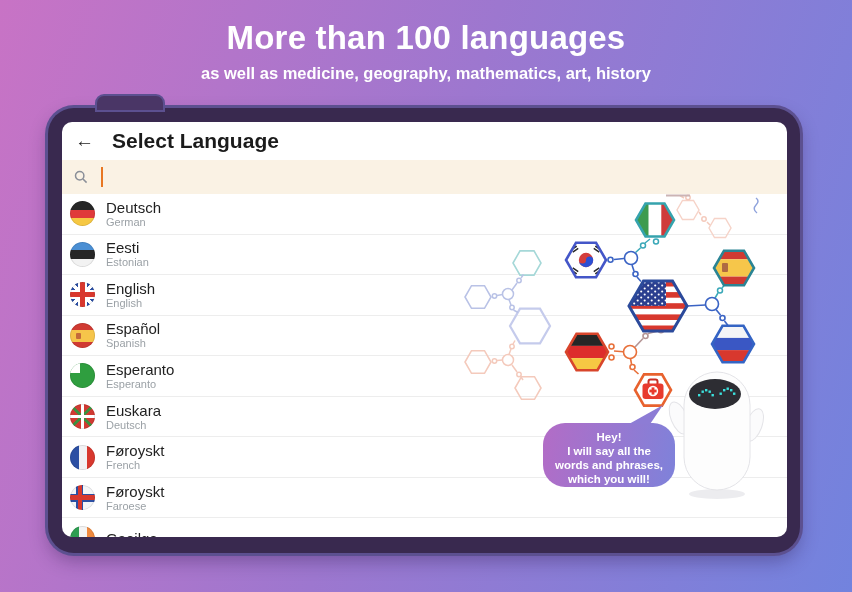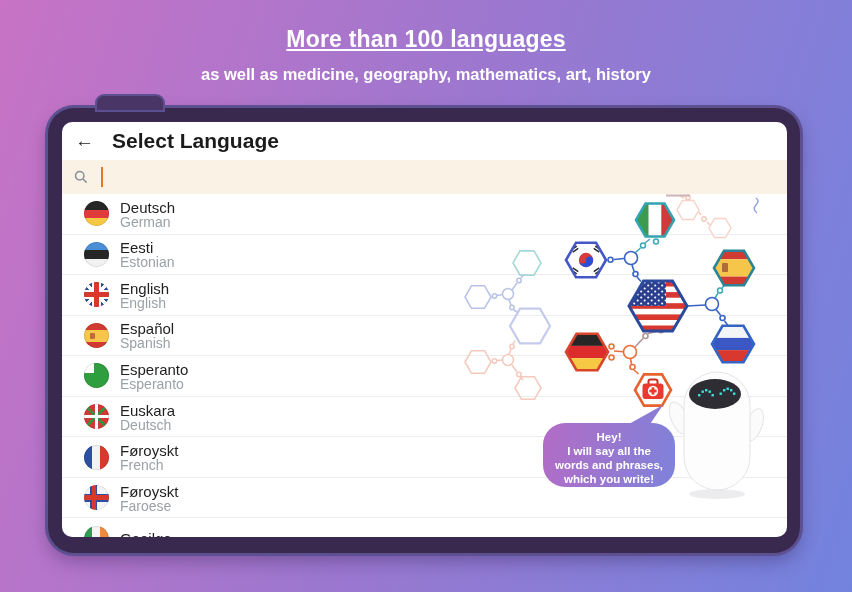--- a/index.html
+++ b/index.html
@@ -3,21 +3,21 @@
 <meta charset="utf-8">
 <style>
   html,body{margin:0;padding:0;}
   body{
     width:852px;height:592px;overflow:hidden;position:relative;
     font-family:"Liberation Sans",sans-serif;
     background:linear-gradient(108deg,#c873c5 0%,#9d77cf 48%,#7283de 100%);
   }
   
   .hero{position:absolute;top:14px;left:0;width:100%;text-align:center;color:#fff;}
-  .hero h1{margin:12px;font-size:23px;font-weight:700;letter-spacing:.2px;text-decoration:underline;}
+  .hero h1{margin:5px;font-size:33px;font-weight:700;letter-spacing:.2px;}
   .hero p{margin:7px 0 0;font-size:16.5px;font-weight:700;}
   
   .tablet{
     position:absolute;left:48px;top:108px;width:752px;height:445px;
     background:#39294f;border-radius:26px;
     box-shadow:0 0 0 3px #5c5090,0 8px 18px rgba(40,20,70,.35);
   }
   .notch{
     position:absolute;left:49px;top:-12px;width:66px;height:14px;
     background:#4a3666;border-radius:7px 7px 0 0;box-shadow:0 0 0 2px #5c5090;
@@ -28,24 +28,24 @@
   }
   
   .appbar{height:38px;display:flex;align-items:center;padding-left:13px;}
   .back{font-size:19px;color:#222;width:24px;cursor:pointer;}
   .appbar h2{margin:0 0 0 13px;font-size:21px;font-weight:700;color:#1b1b1b;}
   .searchbar{height:34px;background:#faf2e4;display:flex;align-items:center;padding-left:12px;}
   .caret{width:2px;height:20px;background:#e87722;margin-left:13px;}
   
   .list{position:relative;height:343px;}
   .row{height:40.55px;box-sizing:border-box;border-bottom:1px solid #ededed;
-       display:flex;align-items:center;padding-left:22px;gap:11px;}
+       display:flex;align-items:center;padding-left:8px;gap:11px;}
   .rtext{display:flex;flex-direction:column;}
   .rname{font-size:15px;color:#1f1f1f;line-height:17px;}
-  .rsub{font-size:14px;color:#9ba1a6;line-height:13px;}
+  .rsub{font-size:11px;color:#9ba1a6;line-height:13px;}
   .flag{width:25px;height:25px;border-radius:50%;flex:none;position:relative;overflow:hidden;
         box-shadow:inset 0 0 0 1px rgba(0,0,0,.10);}
   .flag-de{background:linear-gradient(180deg,#262626 0 34%,#e03a3a 34% 67%,#f6c843 67%);}
   .flag-ee{background:linear-gradient(180deg,#4a8fd4 0 34%,#262626 34% 67%,#f2f2f2 67%);}
   .flag-gb{background:
     linear-gradient(90deg,transparent 41%,#d8382e 41% 59%,transparent 59%),
     linear-gradient(0deg,transparent 41%,#d8382e 41% 59%,transparent 59%),
     linear-gradient(90deg,transparent 33%,#fff 33% 67%,transparent 67%),
     linear-gradient(0deg,transparent 33%,#fff 33% 67%,transparent 67%),
     linear-gradient(45deg,transparent 45%,#fff 45% 55%,transparent 55%),
@@ -380,17 +380,17 @@
           <rect x="671" y="270.5" width="2.4" height="2.4"></rect>
         </g>
       </g>
     </svg>
 
     <div class="bubble">
       <div class="btail"></div>
       <div>Hey!</div>
       <div>I will say all the</div>
       <div>words and phrases,</div>
-      <div>which you write!</div>
+      <div>which you will!</div>
     </div>
 
   </div>
 </div>
 
 </body></html>

